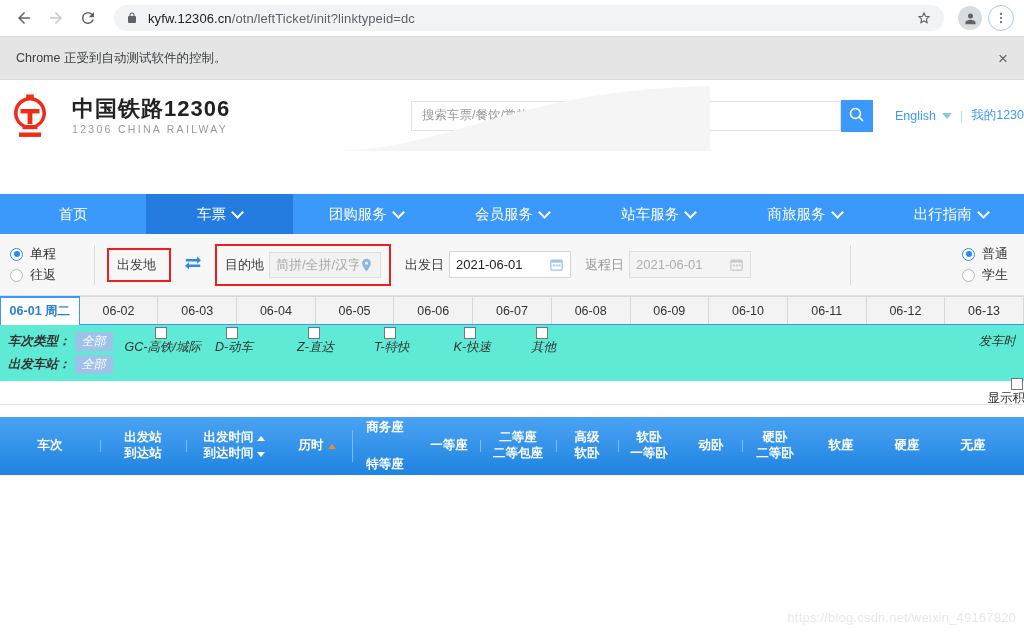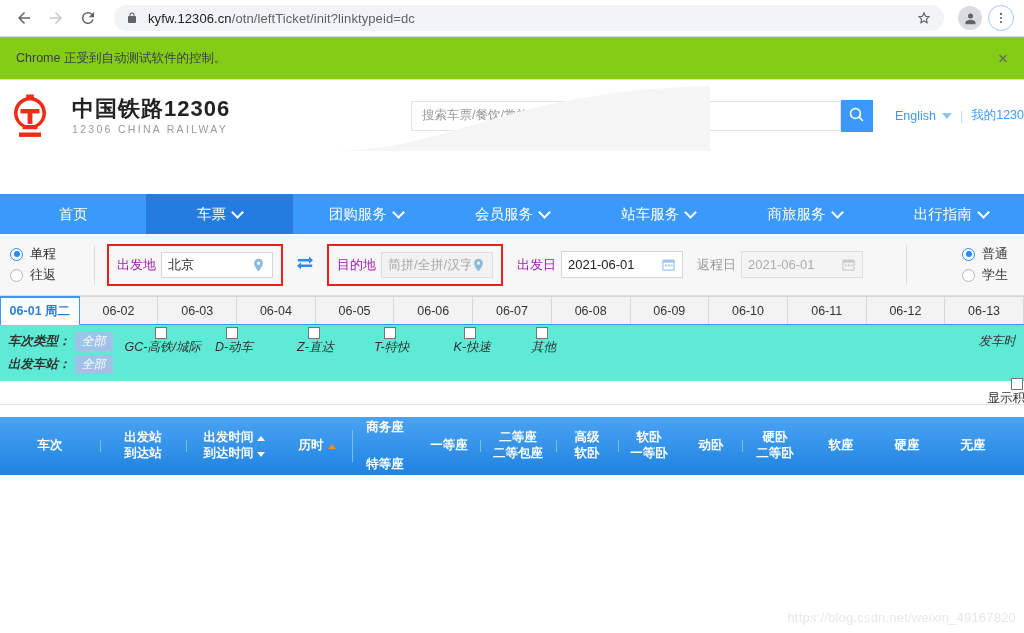--- a/index.html
+++ b/index.html
@@ -32,21 +32,21 @@
   .profile-avatar{
     width:24px; height:24px; border-radius:50%; background:#dadce0;
     display:flex; align-items:center; justify-content:center; margin-left:6px; color:#5f6368;
   }
   .menu-dots{
     width:26px;height:26px;border-radius:50%;border:1px solid #a6c8f5;
     display:flex;align-items:center;justify-content:center;margin-left:6px;color:#5f6368;
   }
 
   .infobar{
-    height:43px; background:#84cc16; display:flex; align-items:center;
+    height:43px; background:#e5e5e5; display:flex; align-items:center;
     padding:0 16px; border-bottom:1px solid #dadce0; font-size:12.5px; color:#3c4043;
   }
   .infobar-close{ margin-left:auto; color:#5f6368; cursor:pointer; font-size:17px; line-height:1;}
 
   
   .site-header{ height:71px; background:#fff; display:flex; align-items:center; position:relative; }
   .logo-wrap{ display:flex; align-items:center; padding-left:8px;gap:10px; }
   .logo-mark{ width:44px; height:44px; position:relative; margin-right:10px; }
   .logo-text-cn{ font-size:22px; font-weight:bold; color:#222; letter-spacing:1px; line-height:1.15;}
   .logo-text-en{ font-size:10.5px; color:#9a9a9a; letter-spacing:2.3px; margin-top:2px;}
@@ -91,21 +91,21 @@
     margin-right:7px; display:inline-block; position:relative; flex:0 0 auto;
   }
   .rdo.on{ border-color:#2a8af0; }
   .rdo.on:after{
     content:""; position:absolute; left:2.5px; top:2.5px; width:6px;height:6px;
     border-radius:50%; background:#2a8af0;
   }
   .vdiv{ width:1px; height:40px; background:#dcdcdc; margin:0 12px; }
 
   .hl-box{ border:2px solid #f01d1d; padding:6px 8px; display:flex; align-items:center; }
-  .fld-label{ font-size:13px; color:#a21caf; margin-right:5px; white-space:nowrap; }
+  .fld-label{ font-size:13px; color:#404040; margin-right:5px; white-space:nowrap; }
   .fld-label.dim{ color:#999; }
   .txt-input{
     width:112px; height:26px; border:1px solid #d6d6d6; background:#fff;
     display:flex; align-items:center; padding:0 6px; font-size:13px; color:#333;
   }
   .txt-input .val{ flex:1 1 auto; white-space:nowrap; overflow:hidden;}
   .txt-input .ph{ color:#a8a8a8; }
   .txt-input.dimmed{ background:#f2f2f2; border-color:#dedede; }
   .pin-icon{ margin-left:auto; display:flex; }
   .swap-btn{ margin:0 12px; display:flex; align-items:center; cursor:pointer; }
@@ -314,28 +314,20 @@
       <div class="radio-row">
         <span class="rdo"></span>
         <span>往返</span>
       </div>
     </div>
 
     <div class="vdiv"></div>
 
     <div class="hl-box">
       <span class="fld-label">出发地</span>
-      <div class="txt-input">
-        <span class="val">北京</span>
-        <span class="pin-icon">
-          <svg width="15" height="18" viewBox="0 0 24 24">
-              <path fill="#8cb9dd" d="M12 2a7 7 0 0 0-7 7c0 5 7 13 7 13s7-8 7-13a7 7 0 0 0-7-7m0 9.5A2.5 2.5 0 1 1 14.5 9 2.5 2.5 0 0 1 12 11.5"></path>
-            </svg>
-        </span>
-      </div>
     </div>
 
     <div class="swap-btn">
       <span>
         <svg width="20" height="16" viewBox="0 0 24 20">
           <path fill="#2a8af0" d="M3 5h14V2l5 4.5L17 11V8H3z"></path>
           <path fill="#2a8af0" d="M21 15H7v3l-5-4.5L7 9v3h14z"></path>
         </svg>
       </span>
     </div>

